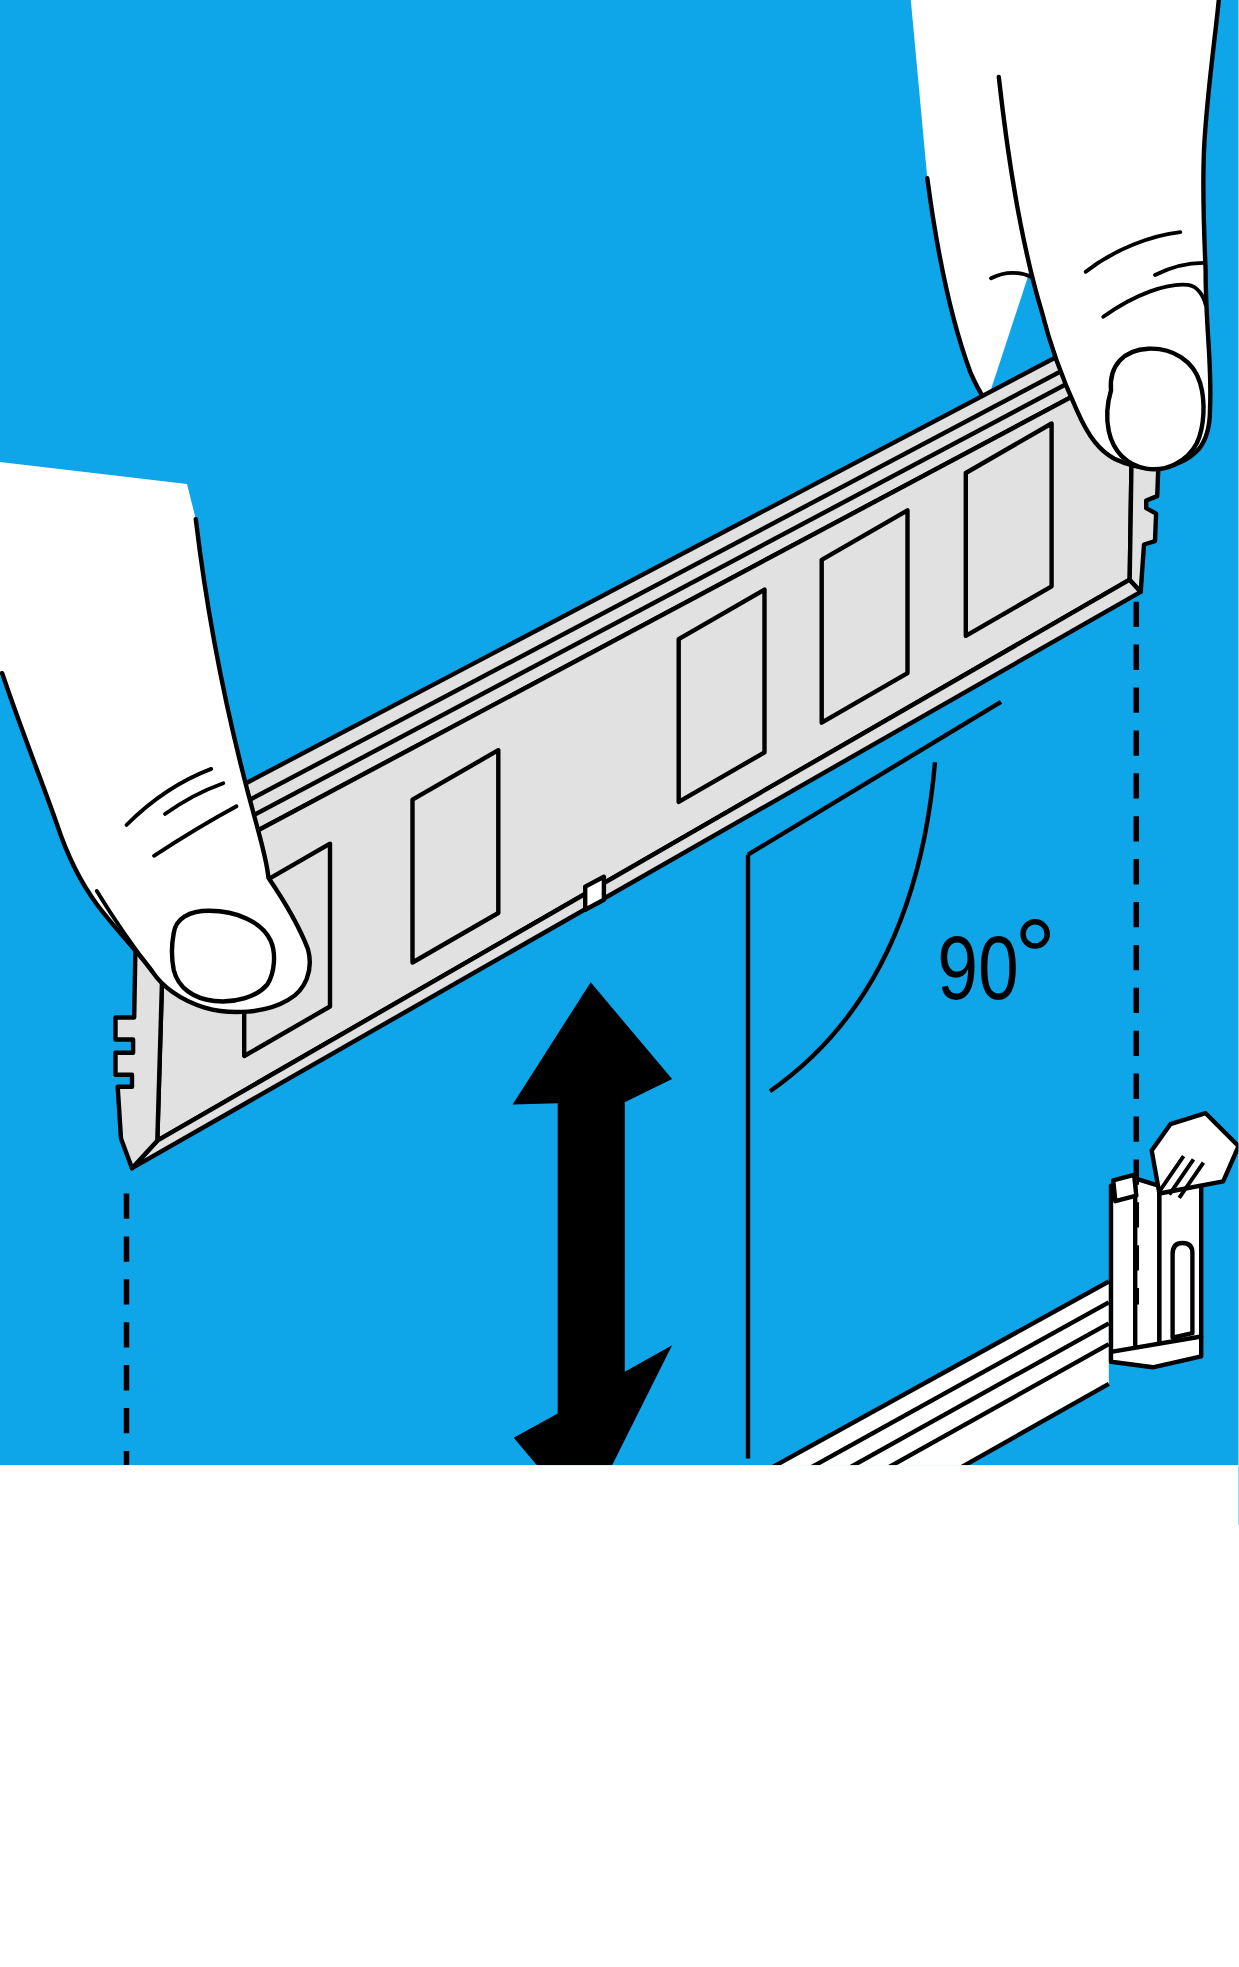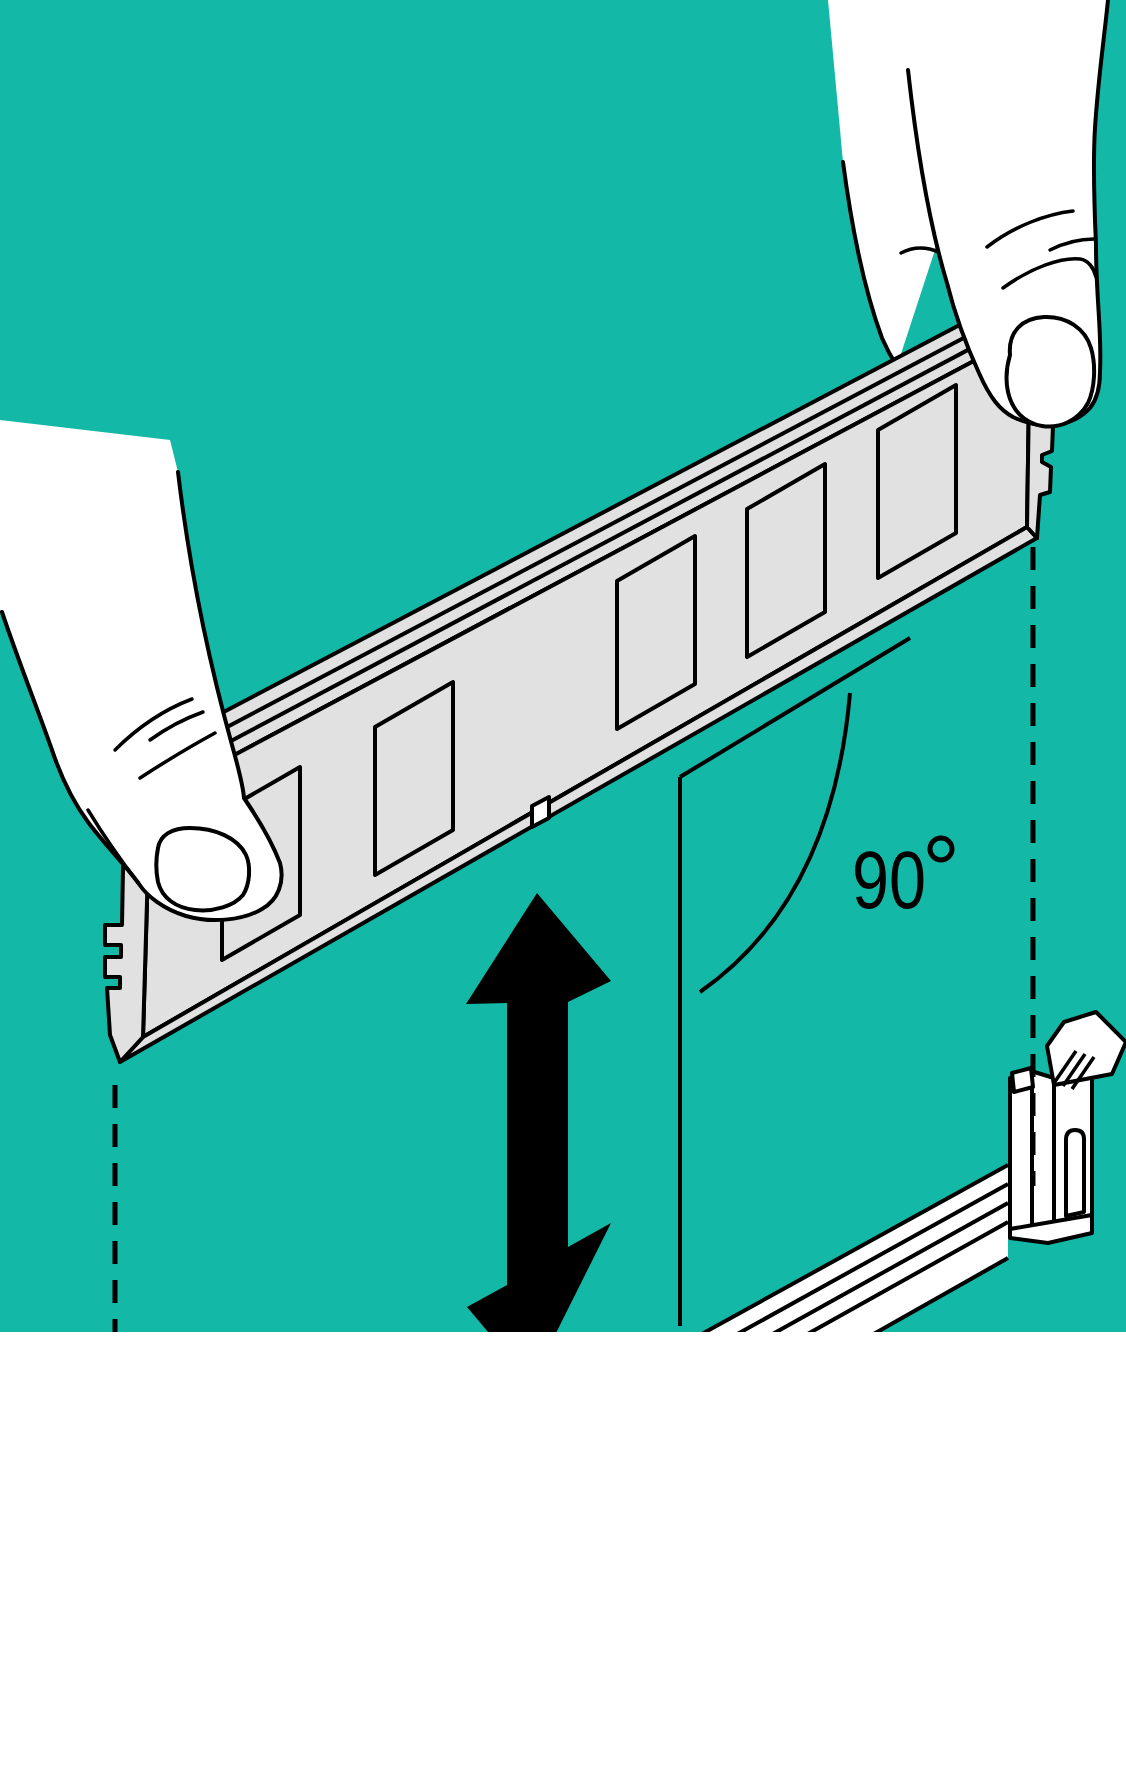--- a/index.html
+++ b/index.html
@@ -1,16 +1,16 @@
 <!DOCTYPE html>
 <html><head>
 <meta charset="utf-8">
 <style>
   html,body{margin:0;padding:0;background:#fff;}
-  #stage{width:1126px;height:1332px;position:relative;background:#14b8a6;overflow:hidden;text-decoration:underline;}
+  #stage{width:1126px;height:1332px;position:relative;background:#0ea5e9;overflow:hidden;text-decoration:underline;}
   svg{display:block;}
   text.angle{font-family:"Liberation Sans","DejaVu Sans",sans-serif;fill:#000;}
 </style>
 </head>
 <body>
 
 <div id="stage">
 <svg width="1126" height="1788" viewBox="0 0 1126 1788" xmlns="http://www.w3.org/2000/svg">
 
   <g fill="#fff" stroke="none">

